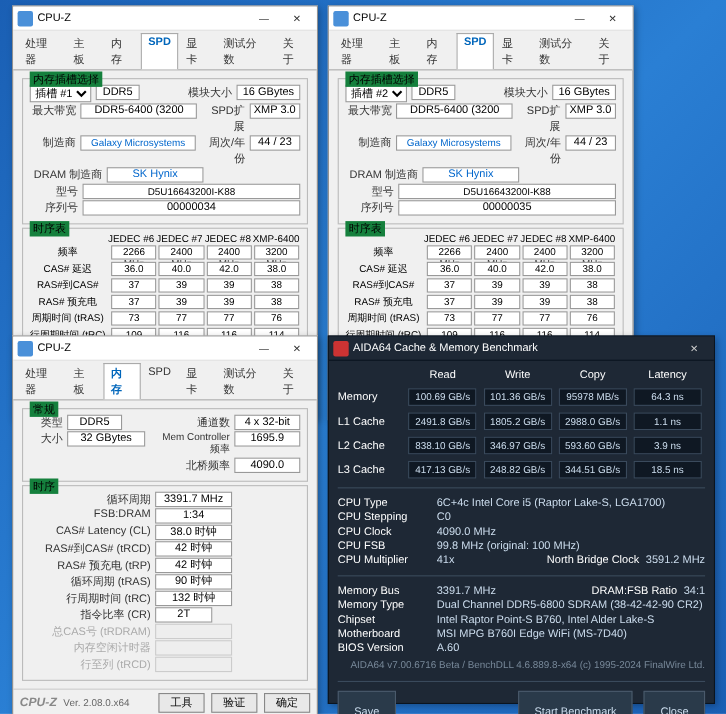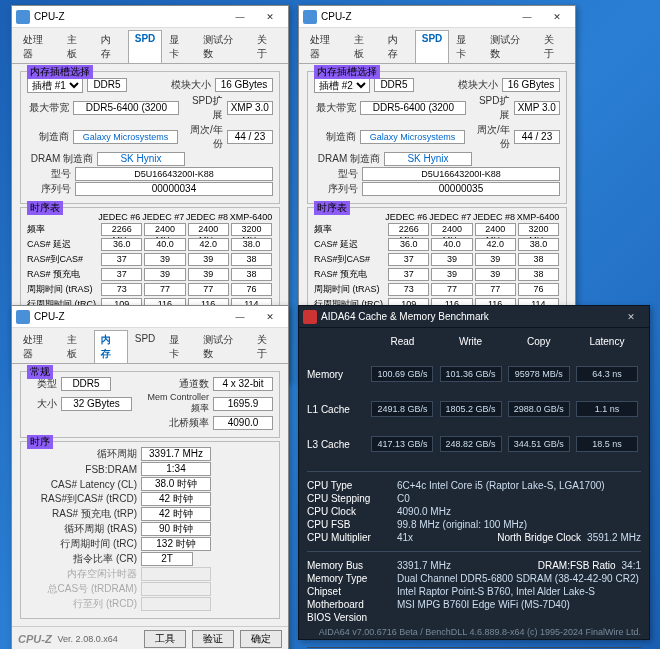--- a/index.html
+++ b/index.html
@@ -25,49 +25,49 @@
   }
   .titlebar .ico { width:14px; height:14px; background:#4a90d9; border-radius:2px; margin-right:4px; display:inline-block;}
   .winbtns { margin-left: auto; display:flex; gap:2px;}
   .winbtns span { width:28px; height:18px; display:flex; align-items:center; justify-content:center; font-size:9px; color:#333;}
   .winbtns span:last-child { color:#333;}
   .tabs { display:flex; padding: 2px 4px 0 4px; border-bottom:1px solid #aaa; background:#f0f0f0;}
   .tabs .tab { padding:2px 6px; font-size:10px; color:#333; border:1px solid transparent; border-bottom:none;}
   .tabs .tab.active { background:#fff; border-color:#aaa; color:#06b; font-weight:bold;}
   .body { padding: 4px 8px; font-size:10px;}
   .group { border:1px solid #bbb; margin:3px 0; padding:4px 6px 6px 6px; position:relative;}
-  .group-title { position:absolute; top:-7px; left:6px; background:#8b5cf6; padding:0 3px; font-size:10px;}
-  .row { display:flex; align-items:center; margin:1px 0; gap:4px;}
+  .group-title { position:absolute; top:-7px; left:6px; background:#15803d; padding:0 3px; font-size:10px;}
+  .row { display:flex; margin:1px 0; gap:4px;}
   .lbl { color:#333; font-size:10px; text-align:right;}
   .val { background:#fff; border:1px solid #999; padding:0 3px; font-size:10px; height:14px; line-height:12px; color:#000; text-align:center; overflow:hidden;}
   .val.link { color:#06c;}
   select.slotsel { font-size:10px; height:16px; background:#fff; border:1px solid #999;}
   .timing-table { width:100%; font-size:9px; }
   .timing-table .hdr { display:flex; }
   .timing-table .hdr div, .timing-table .r div { flex:1; text-align:center; }
   .timing-table .r { display:flex; height:15px; align-items:center;}
-  .timing-table .r .lbl2 { flex:1.6; text-align:left; padding-right:4px; font-size:9px;}
+  .timing-table .r .lbl2 { flex:1.6; text-align:center; padding-right:4px; font-size:9px;}
   .timing-table .r .c { flex:1;}
   .timing-table .r .c span { display:block; background:#fff; border:1px solid #999; margin:0 1px; height:13px; line-height:11px; font-size:9px; text-align:center;}
   .timing-table .hdr .lbl2 { flex:1.6;}
   .timing-table .hdr .c { flex:1; font-size:9px; text-align:center; }
   .bottombar { display:flex; align-items:center; padding:3px 6px; gap:6px; border-top:1px solid #ccc;}
   .bottombar .logo { color:#888; font-weight:bold; font-size:11px; font-style:italic;}
   .bottombar .ver { color:#666; font-size:9px;}
   .btn { background:#e8e8e8; border:1px solid #888; padding:1px 10px; font-size:10px; height:18px;}
   
   .aida { background:#1e2835; color:#cde; border:1px solid #0a1420;}
   .aida .titlebar { background:#1e2835; color:#fff; border-bottom:1px solid #0a1420;}
   .aida .titlebar .ico { background:#c33;}
   .aida-body { padding:8px; font-size:10px;}
   .aida-grid { width:100%;}
   .aida-grid .hdr { display:flex; color:#fff; font-size:10px; margin-bottom:6px;}
   .aida-grid .hdr div { flex:1; text-align:center;}
   .aida-grid .hdr .sp { flex:0.9;}
-  .aida-row { display:flex; align-items:center; margin:19px 0;justify-content:space-between;}
+  .aida-row { display:flex; align-items:center; margin:6px 0;justify-content:space-between;}
   .aida-row .name { flex:0.9; color:#fff; font-size:10px;}
   .aida-row .cell { flex:1; text-align:center;}
   .aida-row .cell span { display:inline-block; background:#0f1823; border:1px solid #3a4a5c; padding:2px 4px; min-width:62px; font-size:9px; color:#cde;}
   .aida-sep { border-top:1px solid #3a4a5c; margin:8px 0;}
   .aida-info { display:flex; margin:2px 0; font-size:10px;align-items:flex-end;}
   .aida-info .k { width:90px; color:#fff;}
   .aida-info .v { color:#cde; flex:1;}
   .aida-info .k2 { color:#fff; margin-left:auto; padding-right:6px;}
   .aida-btns { display:flex; gap:10px; margin-top:10px; padding-top:8px; border-top:1px solid #3a4a5c;}
   .aida-btn { background:#2a3a4a; border:1px solid #4a5a6c; color:#cde; padding:13px 14px; font-size:10px;}
@@ -532,25 +532,25 @@
         </div>
       <div class="row">
           <div class="lbl" style="width:110px">行周期时间 (tRC)</div>
           <div class="val" style="width:70px">132 时钟</div>
         </div>
       <div class="row">
           <div class="lbl" style="width:110px">指令比率 (CR)</div>
           <div class="val" style="width:52px">2T</div>
         </div>
       <div class="row">
+          <div class="lbl" style="width:110px;color:#aaa">总CAS号 (tRDRAM)</div>
+          <div class="val" style="width:70px;background:#eee;border-color:#ccc"></div>
+        </div>
+      <div class="row">
           <div class="lbl" style="width:110px;color:#aaa">内存空闲计时器</div>
-          <div class="val" style="width:70px;background:#eee;border-color:#ccc"></div>
-        </div>
-      <div class="row">
-          <div class="lbl" style="width:110px;color:#aaa">总CAS号 (tRDRAM)</div>
           <div class="val" style="width:70px;background:#eee;border-color:#ccc"></div>
         </div>
       <div class="row">
           <div class="lbl" style="width:110px;color:#aaa">行至列 (tRCD)</div>
           <div class="val" style="width:70px;background:#eee;border-color:#ccc"></div>
         </div>
     </div>
   </div>
   <div class="bottombar">
     <span class="logo">CPU-Z</span>
@@ -587,20 +587,27 @@
             <div class="cell"><span>64.3 ns</span></div>
           </div>
           <div class="aida-row">
             <div class="name">L1 Cache</div>
             <div class="cell"><span>2491.8 GB/s</span></div>
             <div class="cell"><span>1805.2 GB/s</span></div>
             <div class="cell"><span>2988.0 GB/s</span></div>
             <div class="cell"><span>1.1 ns</span></div>
           </div>
           <div class="aida-row">
+            <div class="name">L2 Cache</div>
+            <div class="cell"><span>838.10 GB/s</span></div>
+            <div class="cell"><span>346.97 GB/s</span></div>
+            <div class="cell"><span>593.60 GB/s</span></div>
+            <div class="cell"><span>3.9 ns</span></div>
+          </div>
+          <div class="aida-row">
             <div class="name">L3 Cache</div>
             <div class="cell"><span>417.13 GB/s</span></div>
             <div class="cell"><span>248.82 GB/s</span></div>
             <div class="cell"><span>344.51 GB/s</span></div>
             <div class="cell"><span>18.5 ns</span></div>
           </div>
         </div>
     </div>
     <div class="aida-sep"></div>
     <div id="aida-info1">
@@ -642,20 +649,21 @@
         <div class="aida-info">
           <div class="k">Chipset</div>
           <div class="v">Intel Raptor Point-S B760, Intel Alder Lake-S</div>
         </div>
         <div class="aida-info">
           <div class="k">Motherboard</div>
           <div class="v">MSI MPG B760I Edge WiFi (MS-7D40)</div>
         </div>
         <div class="aida-info">
           <div class="k">BIOS Version</div>
+          <div class="v">A.60</div>
         </div>
       </div>
     <div class="aida-foot">AIDA64 v7.00.6716 Beta / BenchDLL 4.6.889.8-x64  (c) 1995-2024 FinalWire Ltd.</div>
     <div class="aida-btns">
       <button class="aida-btn">Save</button>
       <button class="aida-btn start">Start Benchmark</button>
       <button class="aida-btn">Close</button>
     </div>
   </div>
 </div>

